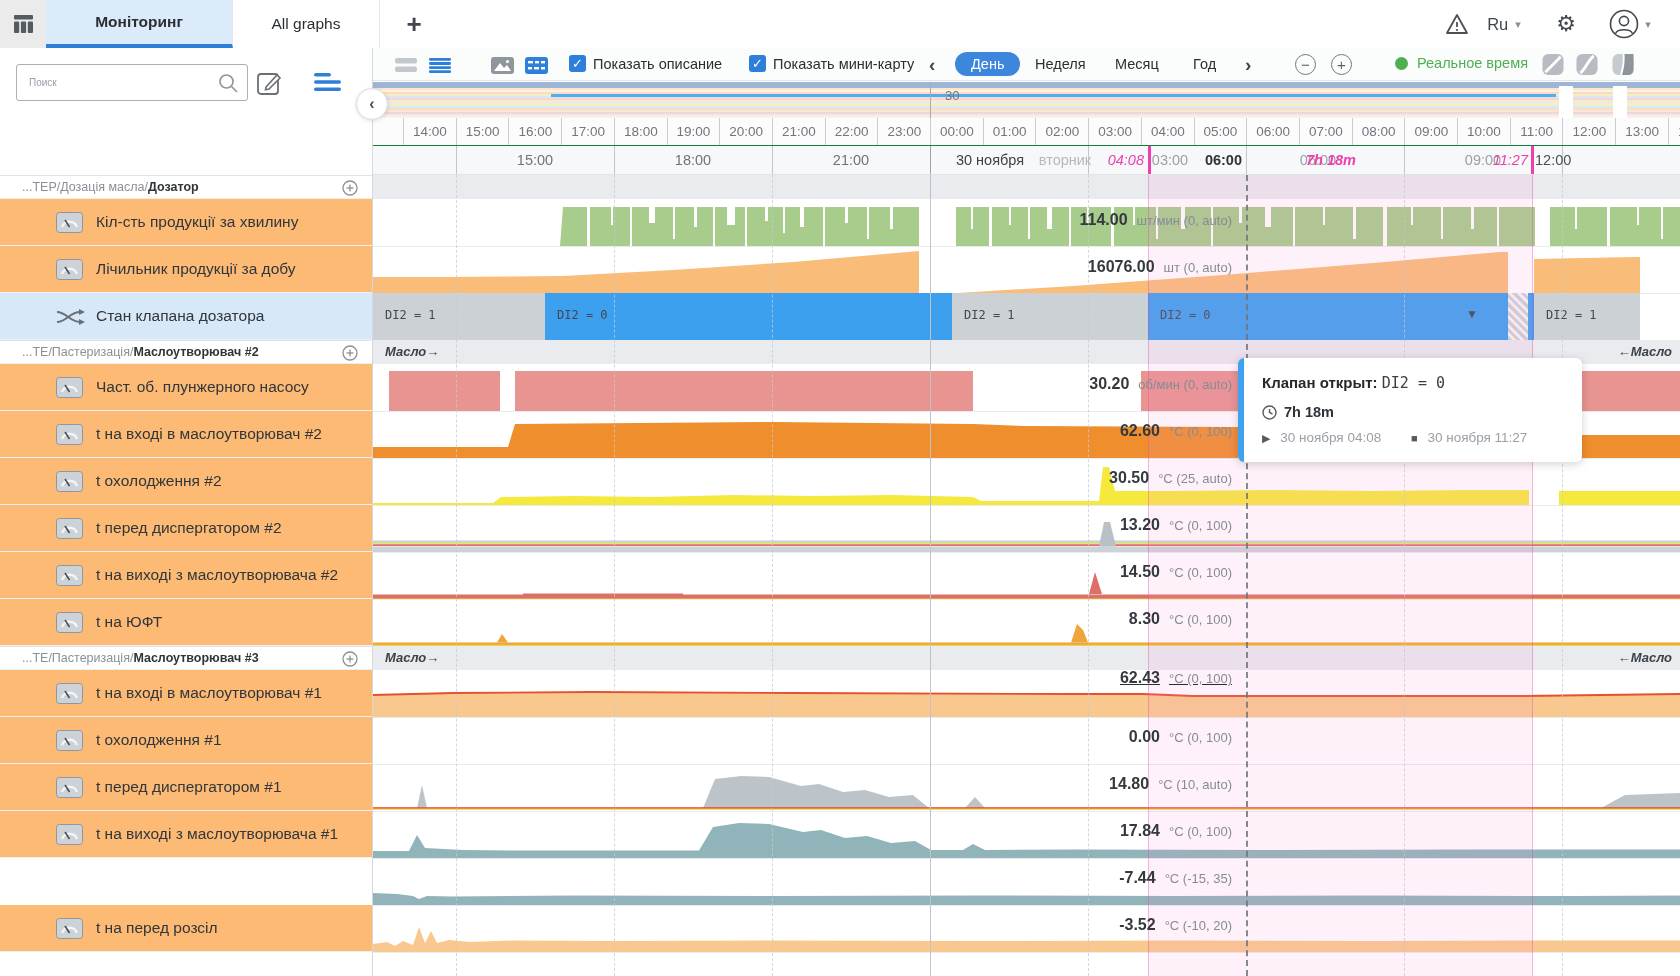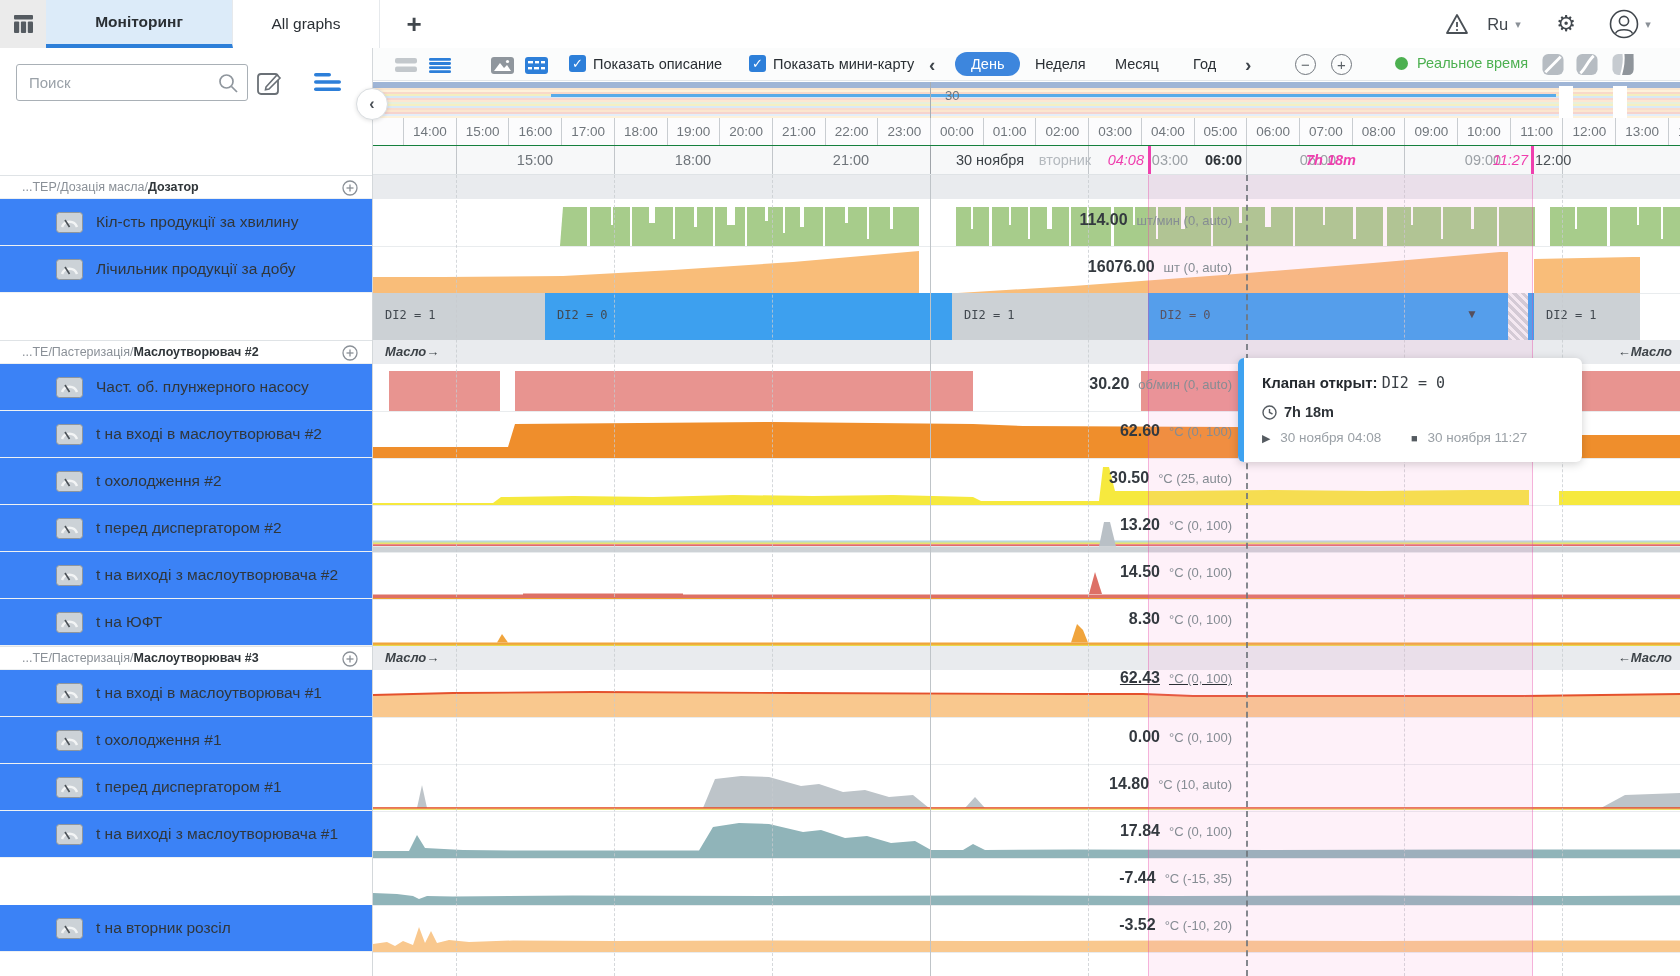--- a/index.html
+++ b/index.html
@@ -25,26 +25,26 @@
   .rng{font-size:14.5px;color:#2a2f34;padding:4px 6px;}
   .zoomc{width:21px;height:21px;border:1.5px solid #70767c;border-radius:50%;color:#5a6066;
          font-size:15px;line-height:19px;text-align:center;box-sizing:border-box;background:#fbfcfc;}
   .rt{display:flex;align-items:center;color:#4cb050;font-size:14.5px;font-weight:bold;}
   .rtdot{width:13px;height:13px;border-radius:50%;background:#4cb050;margin-right:9px;}
   .chev{font-size:19px;color:#3f454b;font-weight:bold;}
 
   
   #sidebar{left:0;top:48px;width:373px;height:928px;background:#fff;border-right:1px solid #d4d8db;box-sizing:border-box;}
   #search{left:16px;top:16px;width:232px;height:37px;border:1.5px solid #a9b0b6;border-radius:3px;box-sizing:border-box;background:#fff;}
-  #search input{border:0;outline:none;width:180px;height:33px;margin-left:10px;font-size:15px;font-family:"Liberation Sans",sans-serif;color:#2a2f34;background:transparent;}
+  #search input{border:0;outline:none;width:180px;height:33px;margin-left:10px;font-size:10px;font-family:"Liberation Sans",sans-serif;color:#2a2f34;background:transparent;}
   #search input::placeholder{color:#9aa1a8;}
   .sec{left:0;width:372px;height:24px;border-top:1px solid #dfe3e6;border-bottom:1px solid #eceff1;box-sizing:border-box;background:#fff;}
   .secpath{position:absolute;left:22px;top:4px;font-size:12.5px;color:#8a9097;}
   .secname{font-weight:bold;color:#2f3539;}
-  .srow{left:0;width:372px;height:47px;border-bottom:1px solid #eef1f3;box-sizing:border-box;background:#3b82f6;}
+  .srow{left:0;width:372px;height:47px;border-bottom:1px solid #eef1f3;box-sizing:border-box;background:#fdba74;}
   .srow.sel{background:#d7e8f8;}
   .slab{position:absolute;left:96px;top:0;line-height:46px;font-size:15.5px;color:#30363b;}
   .sico{position:absolute;left:56px;top:13px;}
 
   
   #minimap{left:373px;top:81px;width:1307px;height:37px;background:#fff;overflow:hidden;}
   #stripes{left:0;top:5px;width:1307px;height:32px;
     background:repeating-linear-gradient(180deg,#f6d3cd 0 2px,#fbe6cf 2px 4px,#fdf2db 4px 6px,#f9d9c9 6px 8px,#f3efc0 8px 10px,#d7e8f6 10px 12px,#f7d6cf 12px 14px,#fce7d2 14px 16px,#e8f0dc 16px 18px,#f5f0c2 18px 20px,#dbe9f7 20px 22px,#f9dccd 22px 24px,#fbe6cf 24px 26px,#f6d3cd 26px 28px,#e4eef9 28px 30px,#fdf2db 30px 32px);}
   #hour-ruler{left:373px;top:118px;width:1307px;height:28px;background:#fcfcfd;border-bottom:1px solid #15803d;box-sizing:border-box;overflow:hidden;}
   .htick{position:absolute;top:0;height:28px;border-left:1px solid #c9cdd1;}
@@ -259,20 +259,29 @@
       <span class="slab">Кіл-сть продукції за хвилину</span>
     </div>
     <div class="ab srow" style="top:198px;">
       <svg class="sico" width="27" height="21" viewBox="0 0 27 21">
           <rect x="0.5" y="0.5" width="26" height="20" rx="3" fill="#ccd2d7" stroke="#8f969d"></rect>
           <path d="M6 15 A 8 8 0 0 1 21 15" fill="none" stroke="#f2f4f5" stroke-width="2.5"></path>
           <line x1="13.5" y1="15" x2="9" y2="8" stroke="#4a5056" stroke-width="1.6"></line>
         </svg>
       <span class="slab">Лічильник продукції за добу</span>
     </div>
+    <div class="ab srow sel" style="top:245px;">
+      <svg class="sico" style="top:15px;" width="30" height="18" viewBox="0 0 30 18">
+        <path d="M1 4 C10 4 14 14 24 14" fill="none" stroke="#6a7076" stroke-width="2"></path>
+        <path d="M1 14 C10 14 14 4 24 4" fill="none" stroke="#6a7076" stroke-width="2"></path>
+        <path d="M23 1 L29 4 L23 7 Z" fill="#6a7076"></path>
+          <path d="M23 11 L29 14 L23 17 Z" fill="#6a7076"></path>
+      </svg>
+      <span class="slab">Стан клапана дозатора</span>
+    </div>
 
     <div class="ab sec" style="top:292px;">
       <span class="secpath"><span>...ТЕ/Пастеризація/</span><span class="secname">Маслоутворювач #2</span></span>
       <svg class="ab" style="right:14px;top:4px;" width="16" height="16" viewBox="0 0 16 16">
         <circle cx="8" cy="8" r="7" fill="none" stroke="#8a9097" stroke-width="1.3"></circle>
           <line x1="8" y1="4.5" x2="8" y2="11.5" stroke="#8a9097" stroke-width="1.3"></line>
           <line x1="4.5" y1="8" x2="11.5" y2="8" stroke="#8a9097" stroke-width="1.3"></line>
       </svg>
     </div>
     <div class="ab srow" style="top:316px;">
@@ -363,21 +372,21 @@
           <line x1="13.5" y1="15" x2="9" y2="8" stroke="#4a5056" stroke-width="1.6"></line>
         </svg>
       <span class="slab">t на виході з маслоутворювача #1</span>
     </div>
     <div class="ab srow" style="top:857px;">
       <svg class="sico" width="27" height="21" viewBox="0 0 27 21">
           <rect x="0.5" y="0.5" width="26" height="20" rx="3" fill="#ccd2d7" stroke="#8f969d"></rect>
           <path d="M6 15 A 8 8 0 0 1 21 15" fill="none" stroke="#f2f4f5" stroke-width="2.5"></path>
           <line x1="13.5" y1="15" x2="9" y2="8" stroke="#4a5056" stroke-width="1.6"></line>
         </svg>
-      <span class="slab">t на вторник розсіл</span>
+      <span class="slab">t на перед розсіл</span>
     </div>
   </div>
 
   <div id="minimap" class="ab">
     <div id="stripes" class="ab"></div>
     <div class="ab" style="left:0;top:1px;width:1307px;height:6px;background:#9fb5d6;"></div>
     <div class="ab" style="left:178px;top:13px;width:1005px;height:3px;background:#58abe9;"></div>
     <div class="ab" style="left:1186px;top:5px;width:14px;height:32px;background:#fff;"></div>
     <div class="ab" style="left:1240px;top:5px;width:14px;height:32px;background:#fff;"></div>
     <div class="ab" style="left:557px;top:1px;width:1px;height:36px;background:#a8adb2;"></div>

